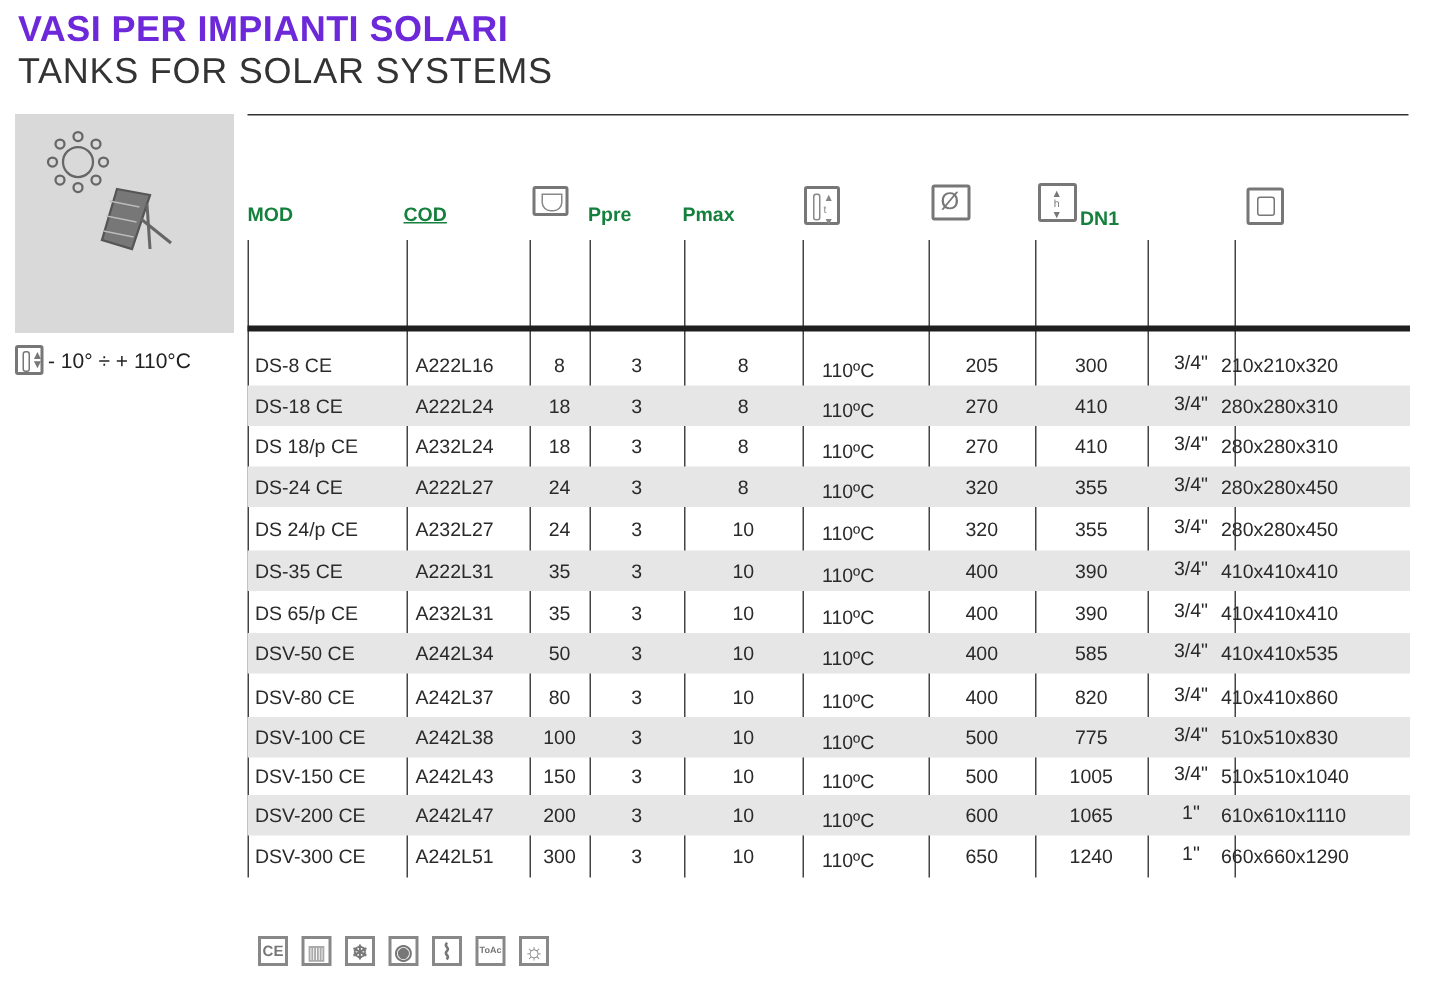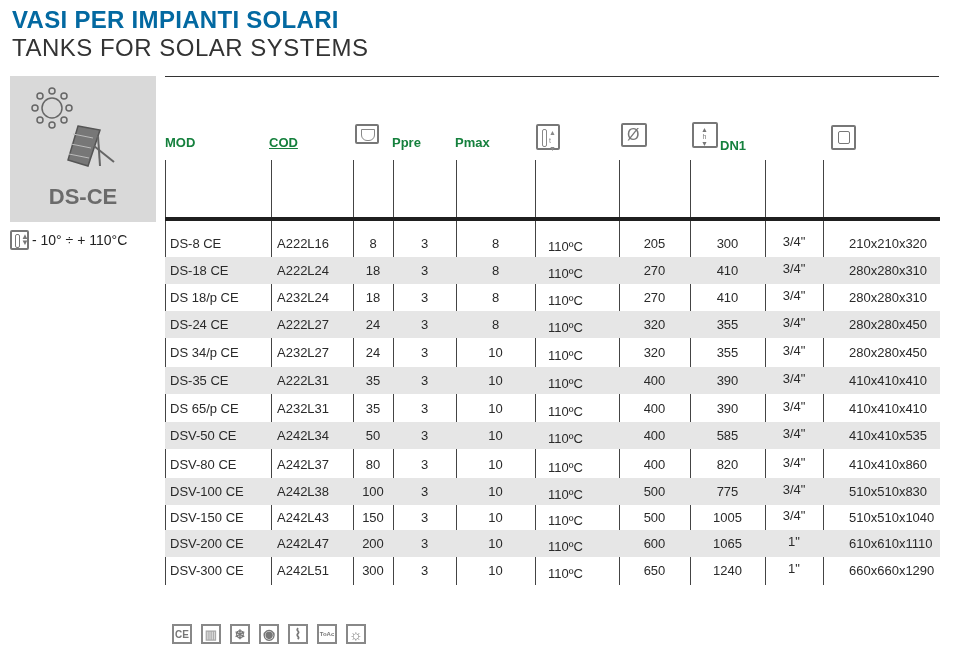--- a/index.html
+++ b/index.html
@@ -1,17 +1,17 @@
 <!DOCTYPE html>
 <html><head>
 <meta charset="utf-8">
 <style>
   html,body{margin:0;padding:0;background:#fff;}
   body{width:960px;height:665px;position:relative;overflow:hidden;font-family:"Liberation Sans",sans-serif;color:#2b2b2b;}
-  .title1{position:absolute;left:12px;top:6px;font-size:24px;font-weight:bold;letter-spacing:0.3px;color:#0369a1;}
+  .title1{position:absolute;left:12px;top:6px;font-size:24px;font-weight:bold;letter-spacing:0.3px;color:#6d28d9;}
   .title2{position:absolute;left:12px;top:34px;font-size:24px;color:#333;letter-spacing:0.5px;}
   .topline{position:absolute;left:165px;top:76px;width:774px;height:1px;background:#333;}
   .badge{position:absolute;left:10px;top:76px;width:146px;height:146px;background:#d9d9d9;}
   .badge-label{position:absolute;left:0;right:0;bottom:12px;text-align:center;font-size:22px;font-weight:bold;color:#6b6b6b;}
   .badge svg{position:absolute;left:20px;top:10px;}
   .temprange{position:absolute;left:10px;top:230px;display:flex;align-items:center;font-size:14px;color:#222;}
   .icobox{display:inline-block;width:17px;height:17px;border:2px solid #777;border-radius:2px;box-sizing:border-box;position:relative;background:#fff;}
   .vline{position:absolute;width:1px;background:#444;}
   .hdr{position:absolute;top:135px;font-size:13px;font-weight:bold;color:#15803d;}
   .hicon{position:absolute;}
@@ -21,21 +21,21 @@
   .cell{position:absolute;top:0;height:27px;line-height:27px;font-size:13px;color:#2a2a2a;}
   .c-mod{left:5px;}
   .c-cod{left:112px;}
   .c-vol{left:188px;width:40px;text-align:center;}
   .c-ppre{left:228px;width:63px;text-align:center;}
   .c-pmax{left:291px;width:79px;text-align:center;}
   .c-temp{left:383px;top:3px;}
   .c-dia{left:454px;width:71px;text-align:center;}
   .c-h{left:525px;width:75px;text-align:center;}
   .c-dn{left:600px;width:58px;text-align:center;top:-2px;}
-  .c-dim{left:684px;text-align:right;}
+  .c-dim{left:649px;text-align:right;}
   .certs{position:absolute;left:172px;top:624px;display:flex;gap:9px;}
   .cert{width:20px;height:20px;border:2px solid #888;box-sizing:border-box;display:flex;align-items:center;justify-content:center;font-size:9px;color:#777;font-weight:bold;}
 </style>
 </head>
 <body>
 
 <div class="title1">VASI PER IMPIANTI SOLARI</div>
 <div class="title2">TANKS FOR SOLAR SYSTEMS</div>
 <div class="topline"></div>
 
@@ -52,21 +52,20 @@
       <ellipse cx="10" cy="34" rx="3" ry="3"></ellipse>
         <ellipse cx="34" cy="34" rx="3" ry="3"></ellipse>
     </g>
     <polygon points="48,40 70,44 58,80 38,74" fill="#777" stroke="#555" stroke-width="1.5"></polygon>
     <line x1="43" y1="48" x2="63" y2="52" stroke="#bbb"></line>
       <line x1="41" y1="58" x2="61" y2="62" stroke="#bbb"></line>
       <line x1="39" y1="68" x2="59" y2="72" stroke="#bbb"></line>
     <line x1="64" y1="60" x2="84" y2="76" stroke="#666" stroke-width="2"></line>
     <line x1="68" y1="50" x2="70" y2="80" stroke="#666" stroke-width="2"></line>
   </svg>
-  <div class="badge-label">DS-CE</div>
 </div>
 
 <div class="temprange">
   <span class="icobox" style="width:19px;height:20px;margin-right:3px;">
     <span style="position:absolute;left:3px;top:2px;width:3px;height:12px;border:1px solid #777;border-radius:2px;"></span>
     <span style="position:absolute;left:9px;top:2px;font-size:8px;color:#777;line-height:6px;">▲<br>▼</span>
   </span>
   <span>- 10° ÷ + 110°C</span>
 </div>
 
@@ -148,21 +147,21 @@
     <span class="cell c-vol">24</span>
     <span class="cell c-ppre">3</span>
     <span class="cell c-pmax">8</span>
     <span class="cell c-temp">110ºC</span>
     <span class="cell c-dia">320</span>
     <span class="cell c-h">355</span>
     <span class="cell c-dn">3/4"</span>
     <span class="cell c-dim">280x280x450</span>
   </div>
   <div class="row" style="top:339px;">
-    <span class="cell c-mod">DS 34/p CE</span>
+    <span class="cell c-mod">DS 24/p CE</span>
     <span class="cell c-cod">A232L27</span>
     <span class="cell c-vol">24</span>
     <span class="cell c-ppre">3</span>
     <span class="cell c-pmax">10</span>
     <span class="cell c-temp">110ºC</span>
     <span class="cell c-dia">320</span>
     <span class="cell c-h">355</span>
     <span class="cell c-dn">3/4"</span>
     <span class="cell c-dim">280x280x450</span>
   </div>

